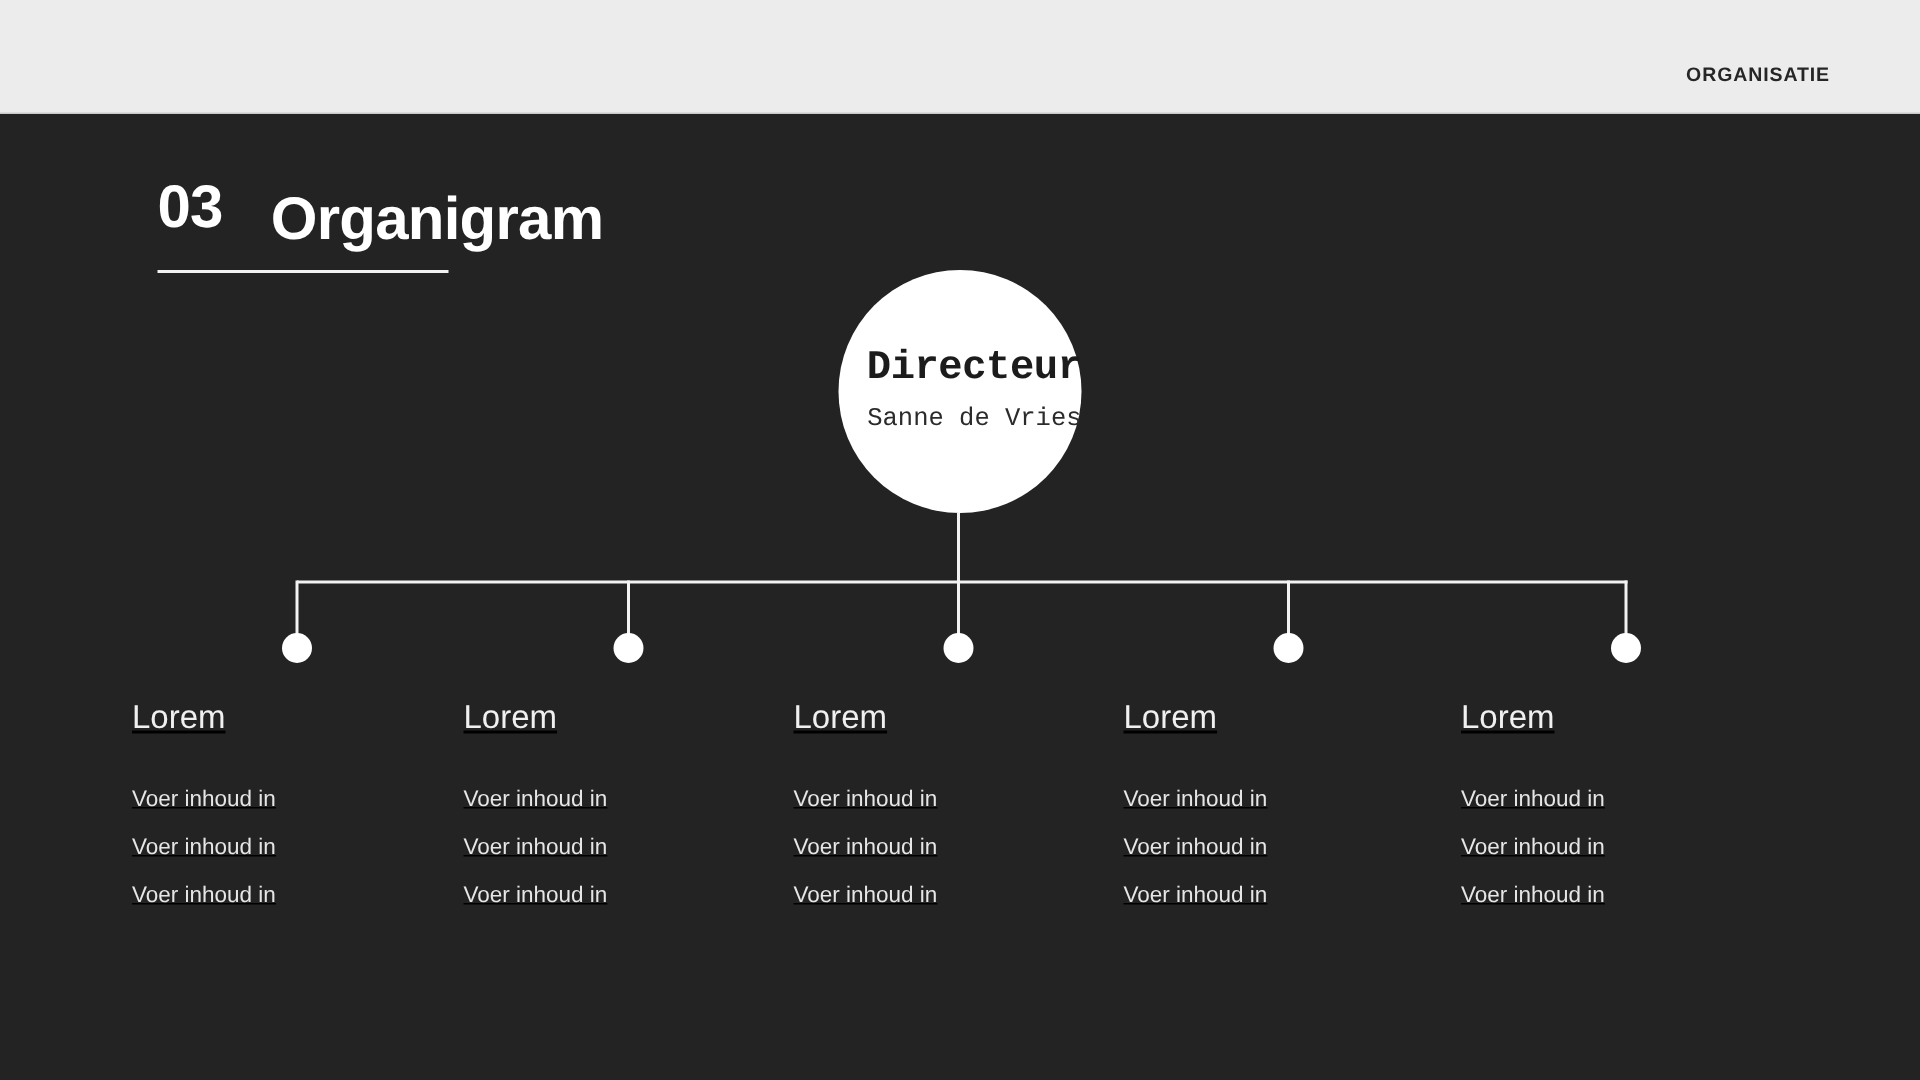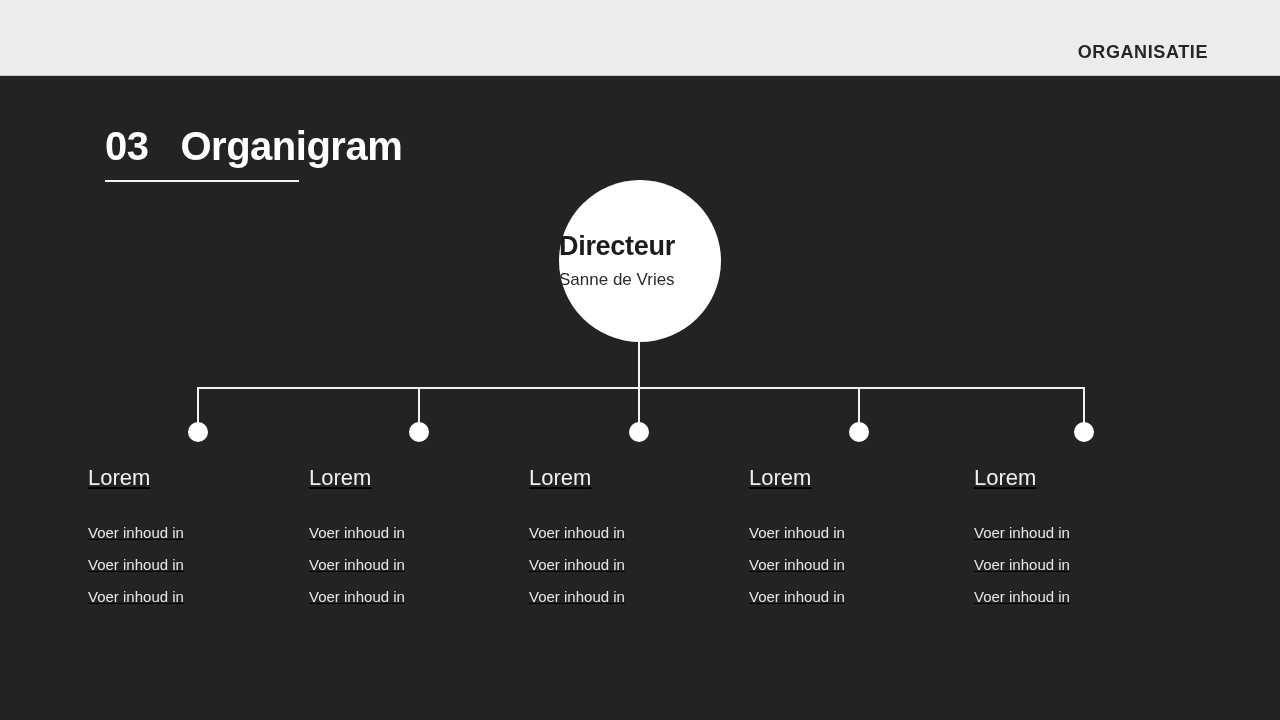--- a/index.html
+++ b/index.html
@@ -29,36 +29,36 @@
     left: 0;
     top: 0;
     width: 1280px;
     height: 76px;
     background: #ececec;
     border-bottom: 1px solid #c9c9c9;
     box-sizing: border-box;
   }
   .topbar-label {
     position: absolute;
-    right: 72px;
+    right: 60px;
     top: 42px;
-    font-size: 18px;
+    font-size: 13px;
     font-weight: bold;
     letter-spacing: 0.6px;
     color: #262626;
     white-space: nowrap;
   }
 
   
   .title-row {
     position: absolute;
     left: 105px;
     top: 110px;
     display: flex;
-    align-items: flex-end;
+    align-items: center;
   }
   .title-number {
     font-size: 40px;
     font-weight: bold;
     color: #ffffff;
     letter-spacing: -0.5px;
     line-height: 1;
   }
   .title-text {
     margin-left: 32px;
@@ -82,22 +82,23 @@
   .root-node {
     position: absolute;
     left: 559px;
     top: 180px;
     width: 162px;
     height: 162px;
     border-radius: 50%;
     background: #ffffff;
     display: flex;
     flex-direction: column;
-    align-items: flex-start;
+    align-items: flex-end;
     justify-content: center;
+    font-family: Liberation Mono, monospace;
   }
   .root-title {
     font-size: 27px;
     font-weight: bold;
     color: #1c1c1c;
     letter-spacing: -0.3px;
     line-height: 1.1;
   }
   .root-subtitle {
     margin-top: 9px;

